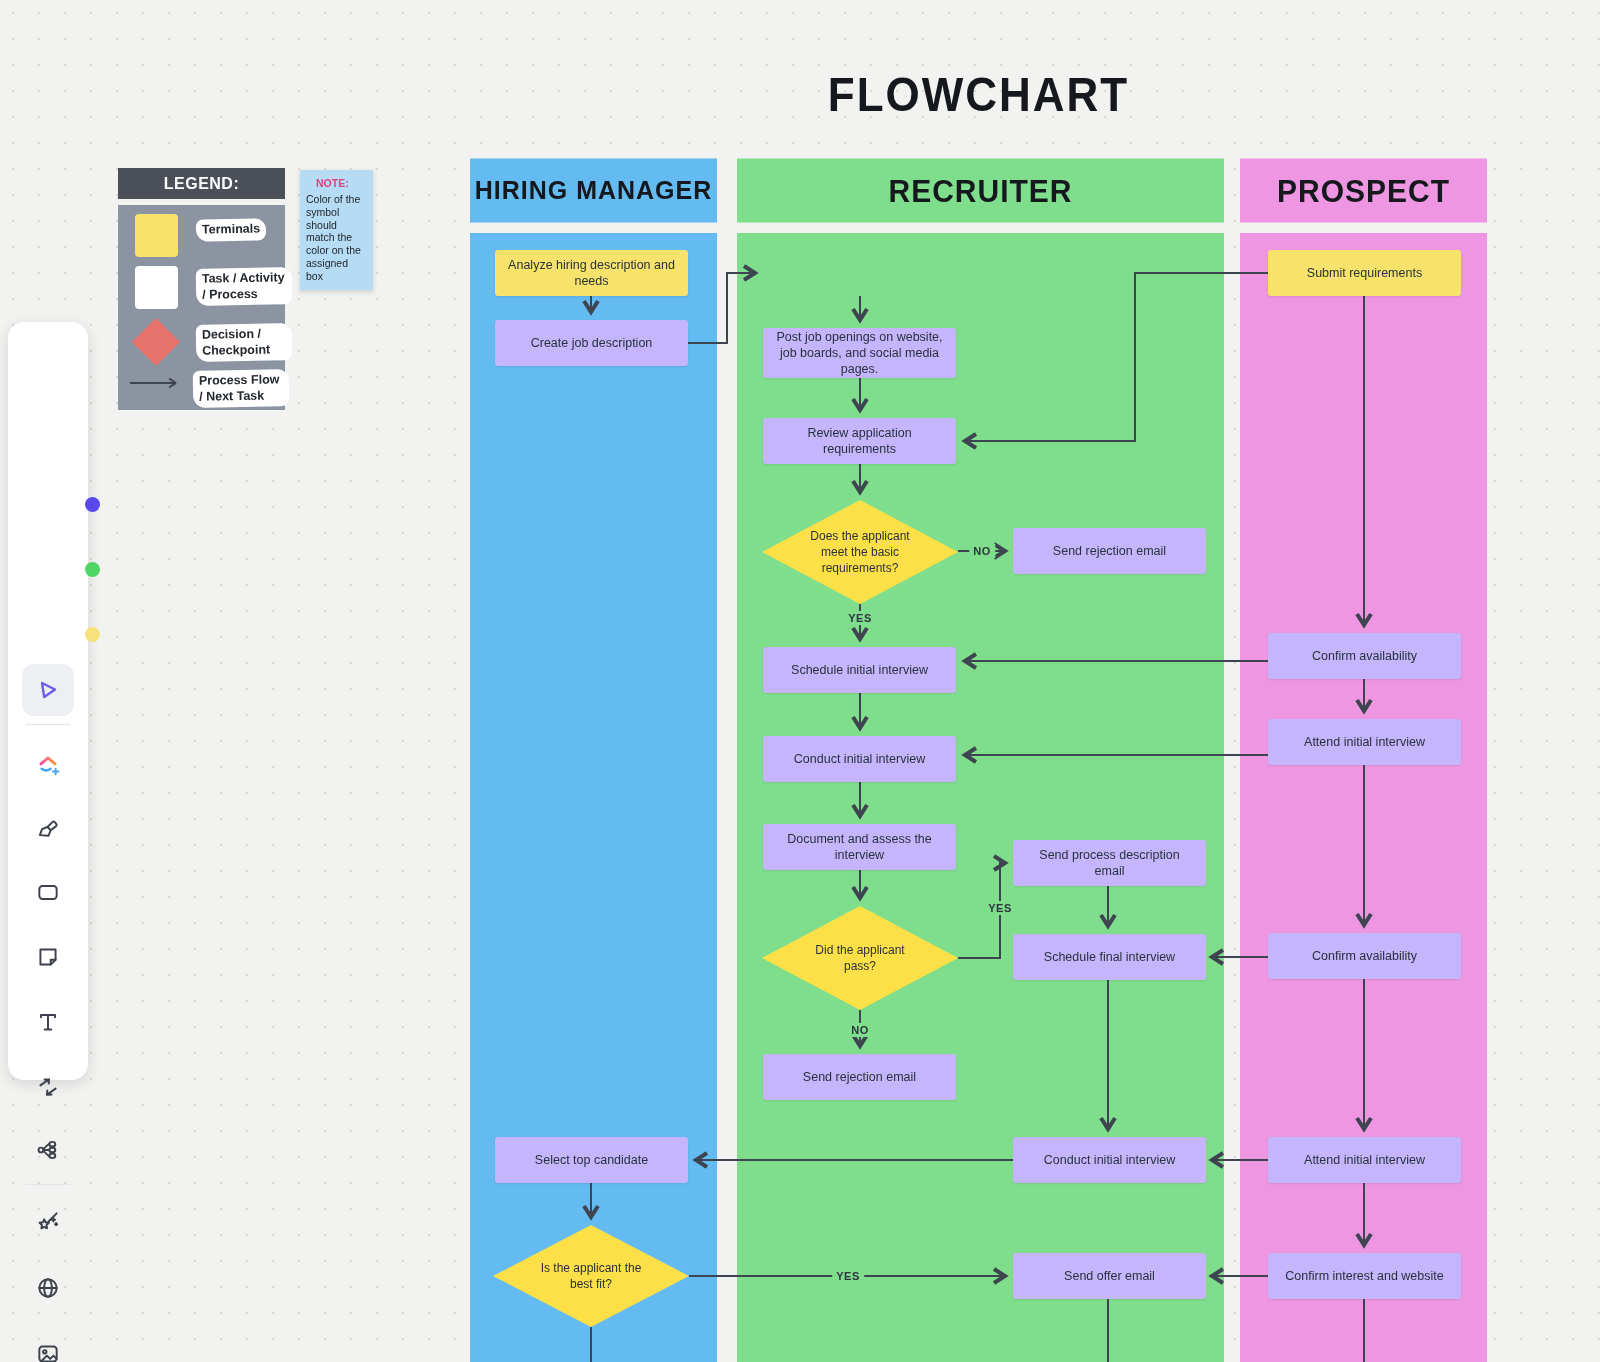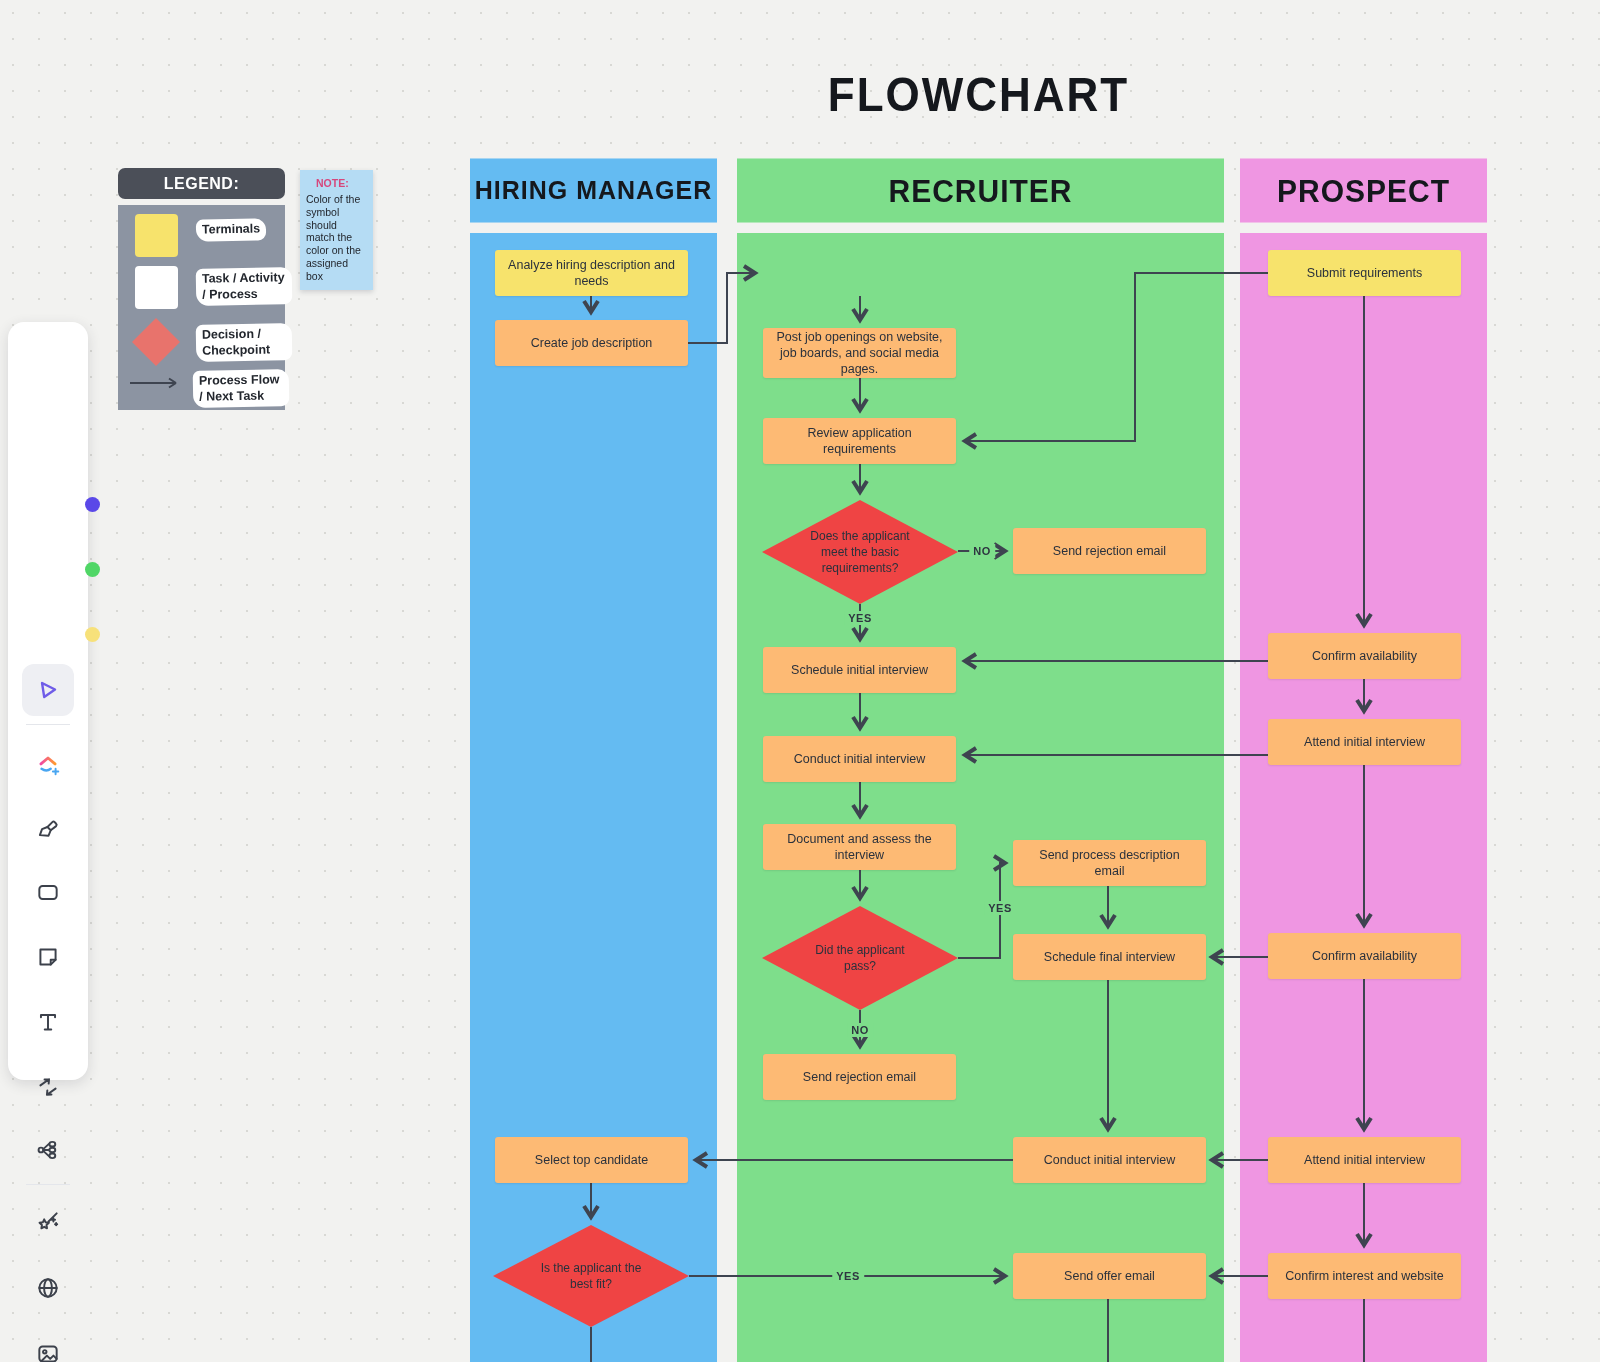--- a/index.html
+++ b/index.html
@@ -26,21 +26,21 @@
     position:absolute;left:14px;top:342px;width:52px;height:52px;
     background:#EEEFF3;border-radius:12px;
   }
   .tb-divider{position:absolute;left:18px;width:44px;height:1px;background:#E4E6EB;}
   .color-dot{position:absolute;width:15px;height:15px;border-radius:50%;}
 
   
   .legend-header{
     position:absolute;left:118px;top:168px;width:167px;height:31px;
     background:#4B4F58;color:#FFFFFF;font-weight:bold;font-size:16px;
-    display:flex;align-items:center;justify-content:center;letter-spacing:.5px;border-radius:7px;
+    display:flex;align-items:center;justify-content:center;letter-spacing:.5px;
   }
   .legend-body{
     position:absolute;left:118px;top:205px;width:167px;height:205px;
     background:#8C94A2;
   }
   .lg-swatch{position:absolute;}
   .lg-square{width:43px;height:43px;border-radius:4px;}
   .lg-yellow{background:#F7E36C;}
   .lg-white{background:#FFFFFF;}
   .lg-diamond{width:48px;height:48px;background:#E8736C;
@@ -80,31 +80,31 @@
   .lane-blue{background:#64BBF2;}   .hd-blue{background:#64BBF2;font-size:25px;line-height:1.02;}
   .lane-green{background:#7EDE8B;}  .hd-green{background:#7EDE8B;font-size:30px;}
   .lane-pink{background:#EF96E2;}   .hd-pink{background:#EF96E2;font-size:30px;}
 
   
   .wires{position:absolute;left:0;top:0;pointer-events:none;}
   .wires path{stroke:#3E4450;stroke-width:2;fill:none;}
 
   
   .fbox{
-    position:absolute;width:193px;height:46px;background:#fdba74;
+    position:absolute;width:193px;height:46px;background:#c4b5fd;
     border-radius:3px;display:flex;align-items:center;justify-content:center;
     text-align:center;font-size:12.5px;line-height:1.3;color:#2A313C;
     padding:2px 12px;box-sizing:border-box;
     box-shadow:0 1px 2px rgba(30,36,48,.10);cursor:pointer;
   }
   .fbox.start{background:#F7E36C;}
   .fbox.tall{height:50px;}
   .fdiamond{
     position:absolute;width:196px;height:104px;
-    background:#ef4444;clip-path:polygon(50% 0,100% 50%,50% 100%,0 50%);
+    background:#fde047;clip-path:polygon(50% 0,100% 50%,50% 100%,0 50%);
     display:flex;align-items:center;justify-content:center;text-align:center;
     font-size:12px;line-height:1.35;color:#2A313C;
     padding:0 36px;box-sizing:border-box;cursor:pointer;
   }
   .flow-label{
     position:absolute;transform:translate(-50%,-50%);
     background:#7EDE8B;color:#2E3540;font-size:11px;font-weight:bold;
     padding:1px 4px;letter-spacing:.5px;
   }
   .ic{stroke:#3C414B;stroke-width:1.8;fill:none;stroke-linecap:round;stroke-linejoin:round;}

